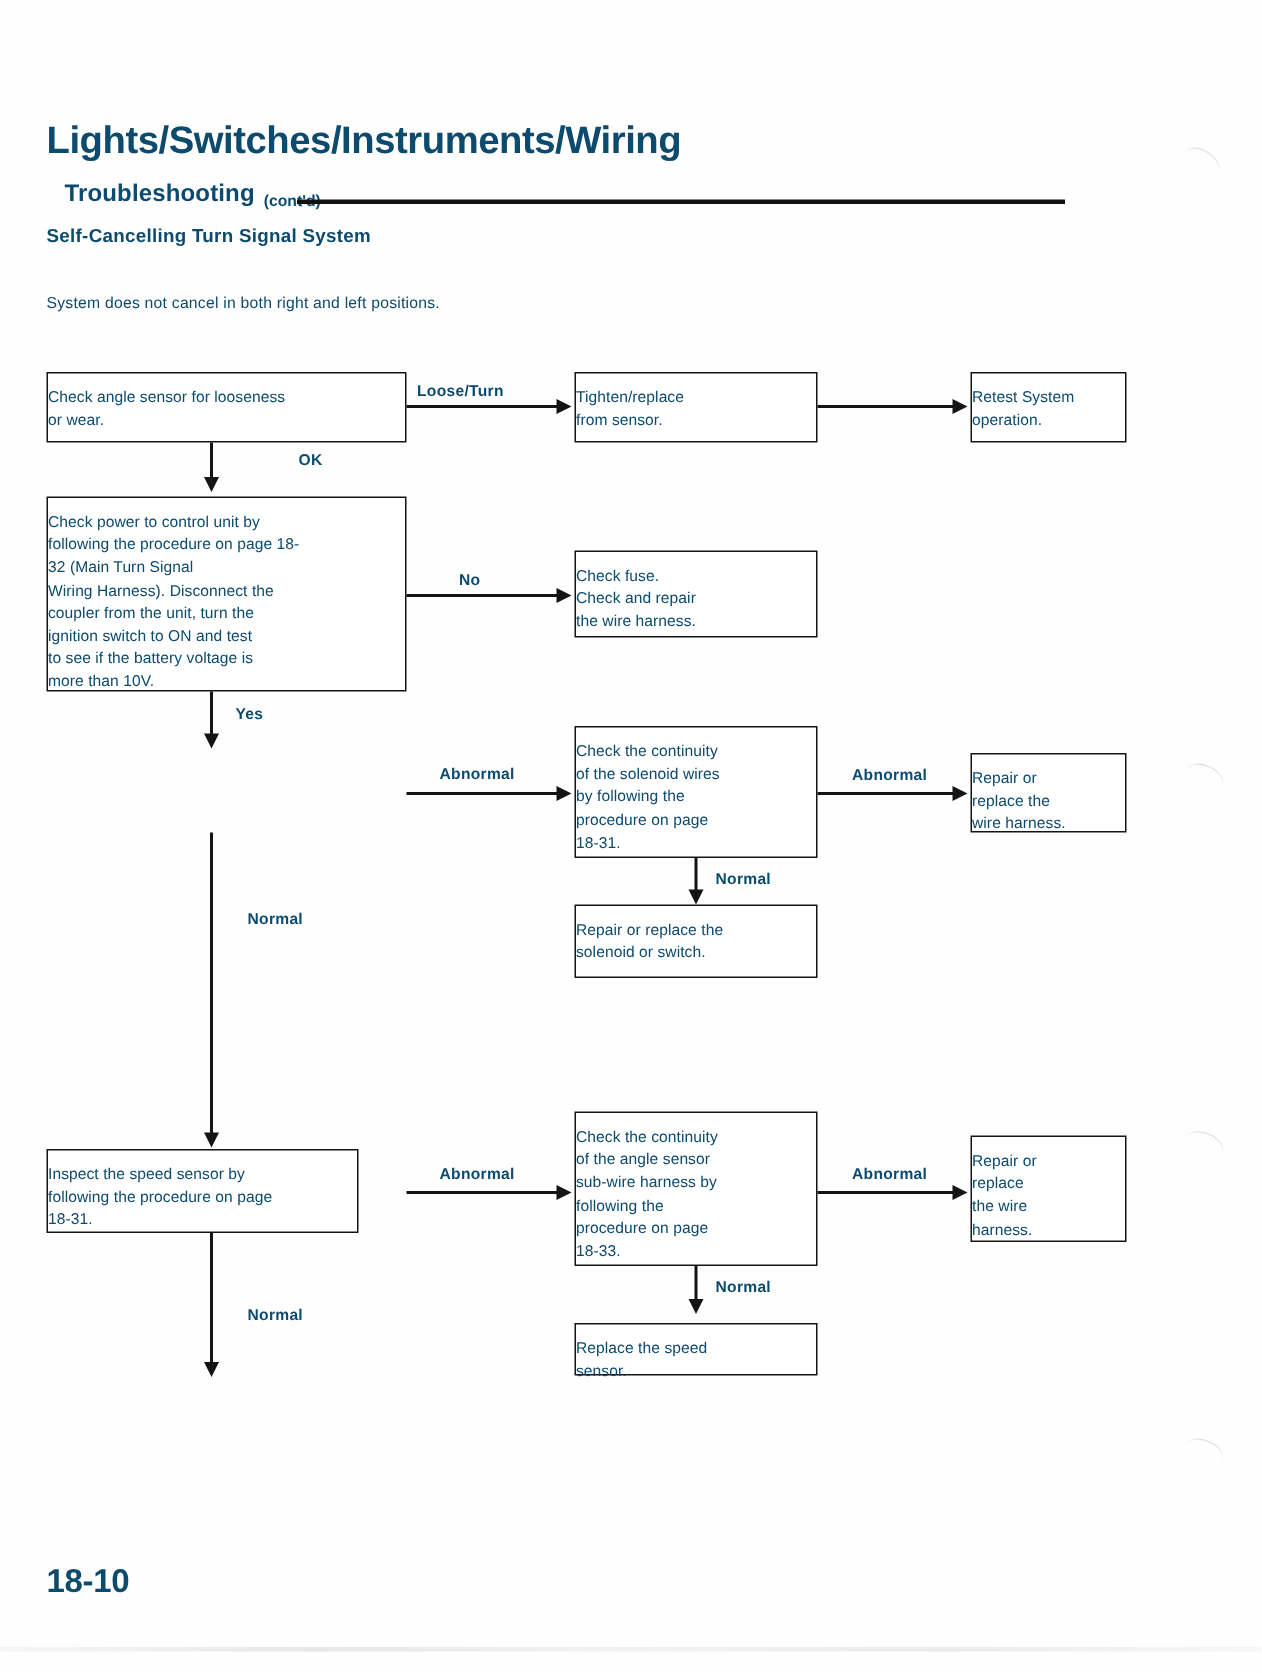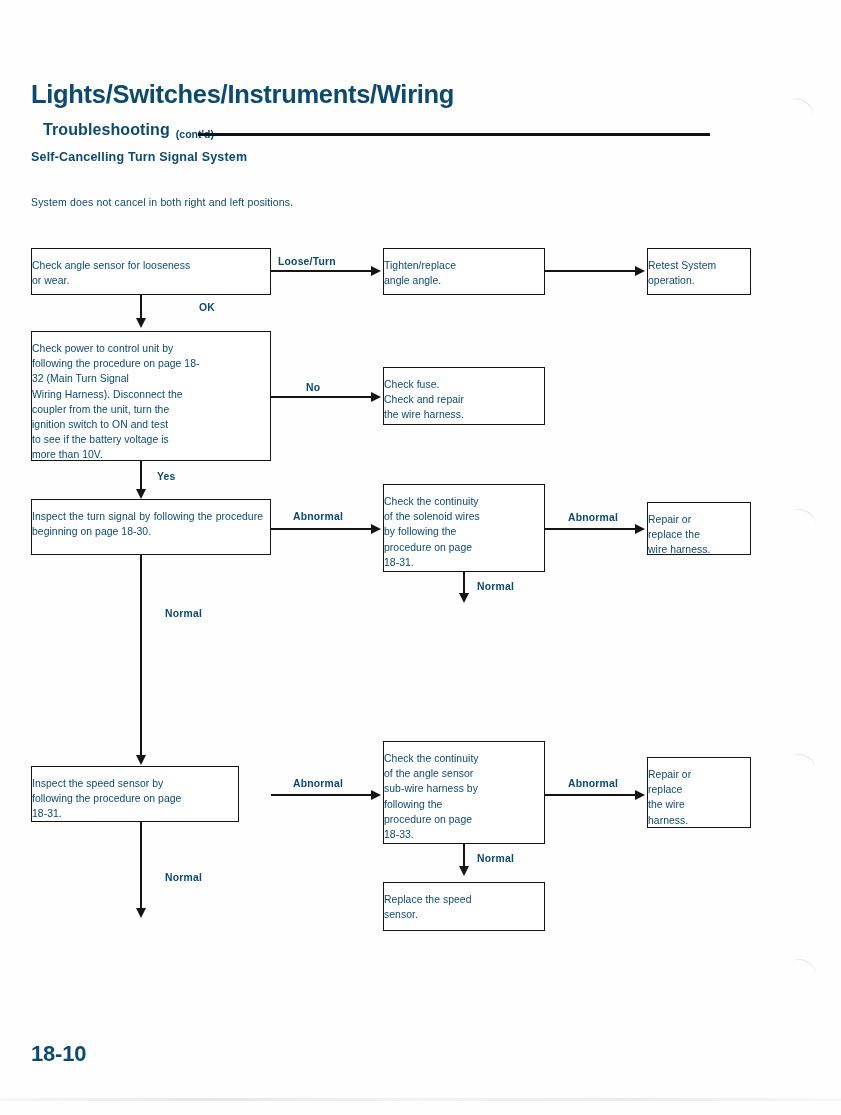--- a/index.html
+++ b/index.html
@@ -174,21 +174,21 @@
     <div class="txt">Check angle sensor for looseness
 or wear.</div>
   </div>
 
   <div class="hline" style="left:271px; top:270px; width:102px;"></div>
   <div class="arrow-r" style="left:371px; top:266px;"></div>
   <div class="elabel" style="left:278px; top:256px;">Loose/Turn</div>
 
   <div class="box" style="left:383px; top:248px; width:162px; height:47px;">
     <div class="txt">Tighten/replace
-angle angle.</div>
+from sensor.</div>
   </div>
 
   <div class="hline" style="left:545px; top:270px; width:92px;"></div>
   <div class="arrow-r" style="left:635px; top:266px;"></div>
 
   <div class="box" style="left:647px; top:248px; width:104px; height:47px;">
     <div class="txt">Retest System
 operation.</div>
   </div>
 
@@ -214,23 +214,20 @@
   <div class="box" style="left:383px; top:367px; width:162px; height:58px;">
     <div class="txt">Check fuse.
 Check and repair
 the wire harness.</div>
   </div>
 
   <div class="vline" style="left:140px; top:461px; height:32px;"></div>
   <div class="arrow-d" style="left:136px; top:489px;"></div>
   <div class="elabel" style="left:157px; top:471px;">Yes</div>
 
-  <div class="box just" style="left:31px; top:499px; width:240px; height:56px;">
-    <div class="txt">Inspect the turn signal by following the procedure beginning on page 18-30.</div>
-  </div>
 
   <div class="hline" style="left:271px; top:528px; width:102px;"></div>
   <div class="arrow-r" style="left:371px; top:524px;"></div>
   <div class="elabel" style="left:293px; top:511px;">Abnormal</div>
 
   <div class="box" style="left:383px; top:484px; width:162px; height:88px;">
     <div class="txt">Check the continuity
 of the solenoid wires
 by following the
 procedure on page
@@ -244,20 +241,24 @@
   <div class="box" style="left:647px; top:502px; width:104px; height:53px;">
     <div class="txt">Repair or
 replace the
 wire harness.</div>
   </div>
 
   <div class="vline" style="left:463px; top:572px; height:24px;"></div>
   <div class="arrow-d" style="left:459px; top:593px;"></div>
   <div class="elabel" style="left:477px; top:581px;">Normal</div>
 
+  <div class="box" style="left:383px; top:603px; width:162px; height:49px;">
+    <div class="txt">Repair or replace the
+solenoid or switch.</div>
+  </div>
 
   <div class="vline" style="left:140px; top:555px; height:203px;"></div>
   <div class="arrow-d" style="left:136px; top:755px;"></div>
   <div class="elabel" style="left:165px; top:608px;">Normal</div>
 
   <div class="box" style="left:31px; top:766px; width:208px; height:56px;">
     <div class="txt">Inspect the speed sensor by
 following the procedure on page
 18-31.</div>
   </div>
@@ -283,21 +284,21 @@
     <div class="txt">Repair or
 replace
 the wire
 harness.</div>
   </div>
 
   <div class="vline" style="left:463px; top:844px; height:25px;"></div>
   <div class="arrow-d" style="left:459px; top:866px;"></div>
   <div class="elabel" style="left:477px; top:853px;">Normal</div>
 
-  <div class="box" style="left:383px; top:882px; width:162px; height:49px;padding-left:36px;">
+  <div class="box" style="left:383px; top:882px; width:162px; height:35px;padding-left:36px;">
     <div class="txt">Replace the speed
 sensor.</div>
   </div>
 
   <div class="vline" style="left:140px; top:822px; height:88px;"></div>
   <div class="arrow-d" style="left:136px; top:908px;"></div>
   <div class="elabel" style="left:165px; top:872px;">Normal</div>
 
   <div class="pagenum">18-10</div>
 

